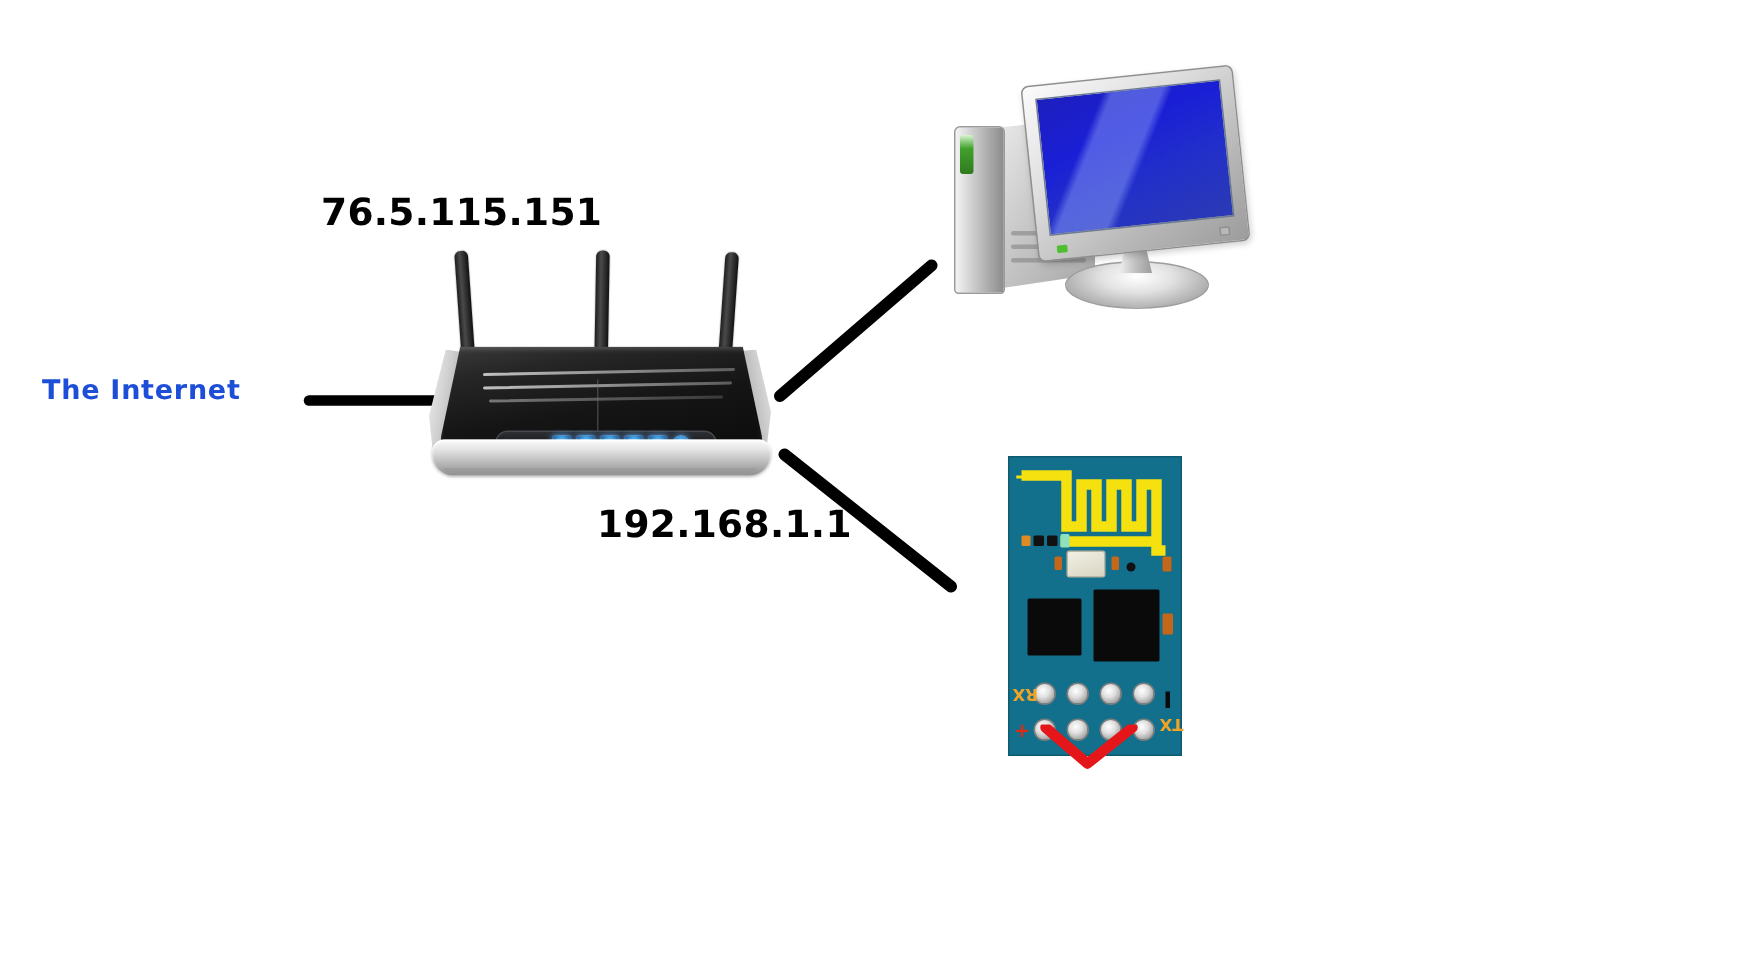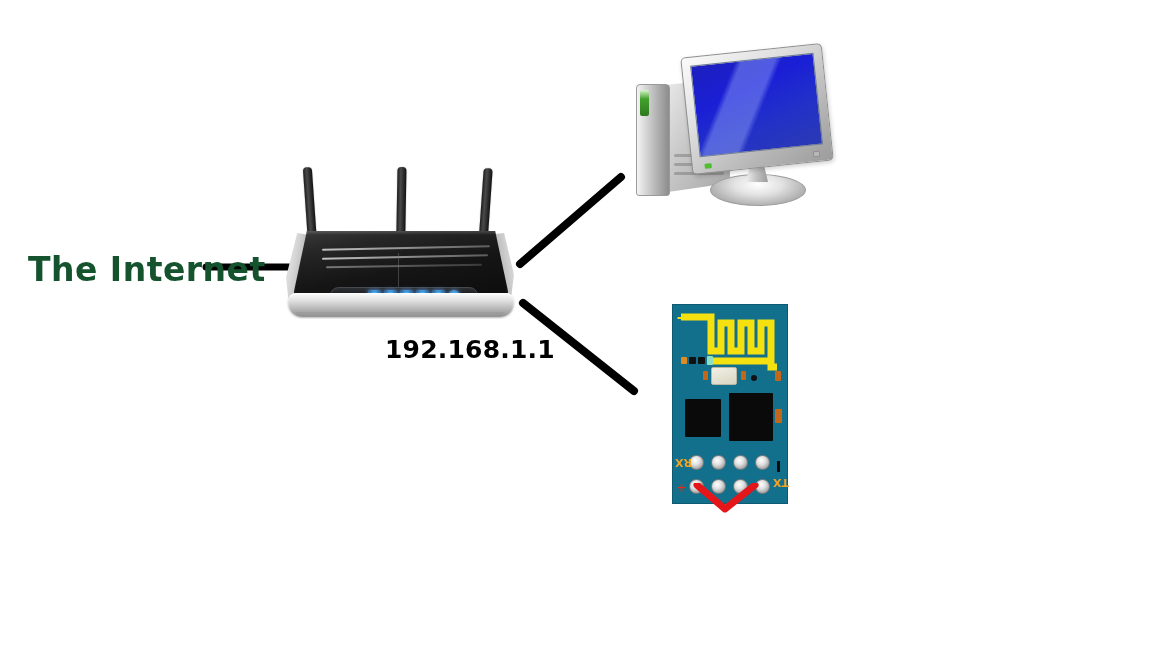--- a/index.html
+++ b/index.html
@@ -22,31 +22,31 @@
     position: absolute;
     font-family: "DejaVu Sans", "Liberation Sans", sans-serif;
     font-weight: bold;
     color: #000000;
     white-space: nowrap;
     letter-spacing: 0.2px;
   }
   .label-internet {
     left: 28px;
     top: 250px;
-    font-size: 33px;
-    color: #14532d;
+    font-size: 18px;
+    color: #1d4ed8;
     letter-spacing: 0.5px;
   }
   .label-wan {
     left: 214px;
     top: 127px;
     font-size: 25px;
   }
   .label-router-ip {
-    left: 385px;
+    left: 398px;
     top: 335px;
     font-size: 25px;
   }
   .label-pc-ip {
     left: 843px;
     top: 109px;
     font-size: 25px;
   }
   .label-esp-ip {
     left: 816px;
@@ -354,20 +354,21 @@
 
 <div id="canvas">
 
   <svg class="link-svg" viewBox="0 0 1168 650" xmlns="http://www.w3.org/2000/svg">
     <line x1="206" y1="267" x2="292" y2="267" stroke="#000000" stroke-width="7" stroke-linecap="round"></line>
     <line x1="520" y1="264" x2="621" y2="177" stroke="#000000" stroke-width="8" stroke-linecap="round"></line>
     <line x1="523" y1="303" x2="634" y2="391" stroke="#000000" stroke-width="8" stroke-linecap="round"></line>
   </svg>
 
   <div class="label label-internet">The Internet</div>
+  <div class="label label-wan">76.5.115.151</div>
   <div class="label label-router-ip">192.168.1.1</div>
 
   <div id="router">
     <div class="ant ant-1"></div>
     <div class="ant ant-2"></div>
     <div class="ant ant-3"></div>
 
     <div class="router-left-face"></div>
     <div class="router-right-face"></div>
 

